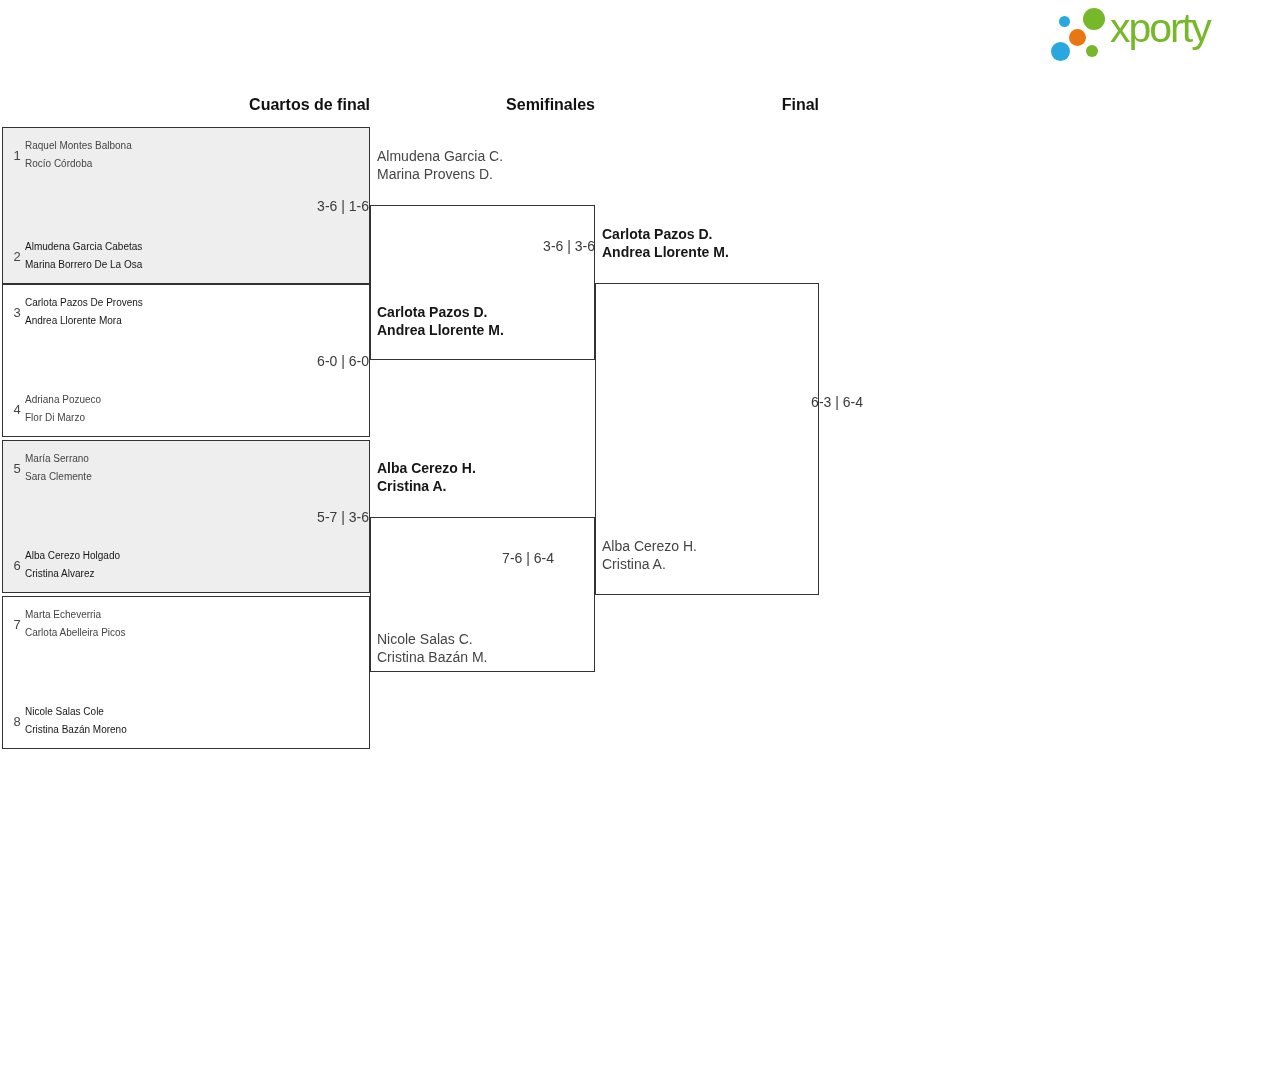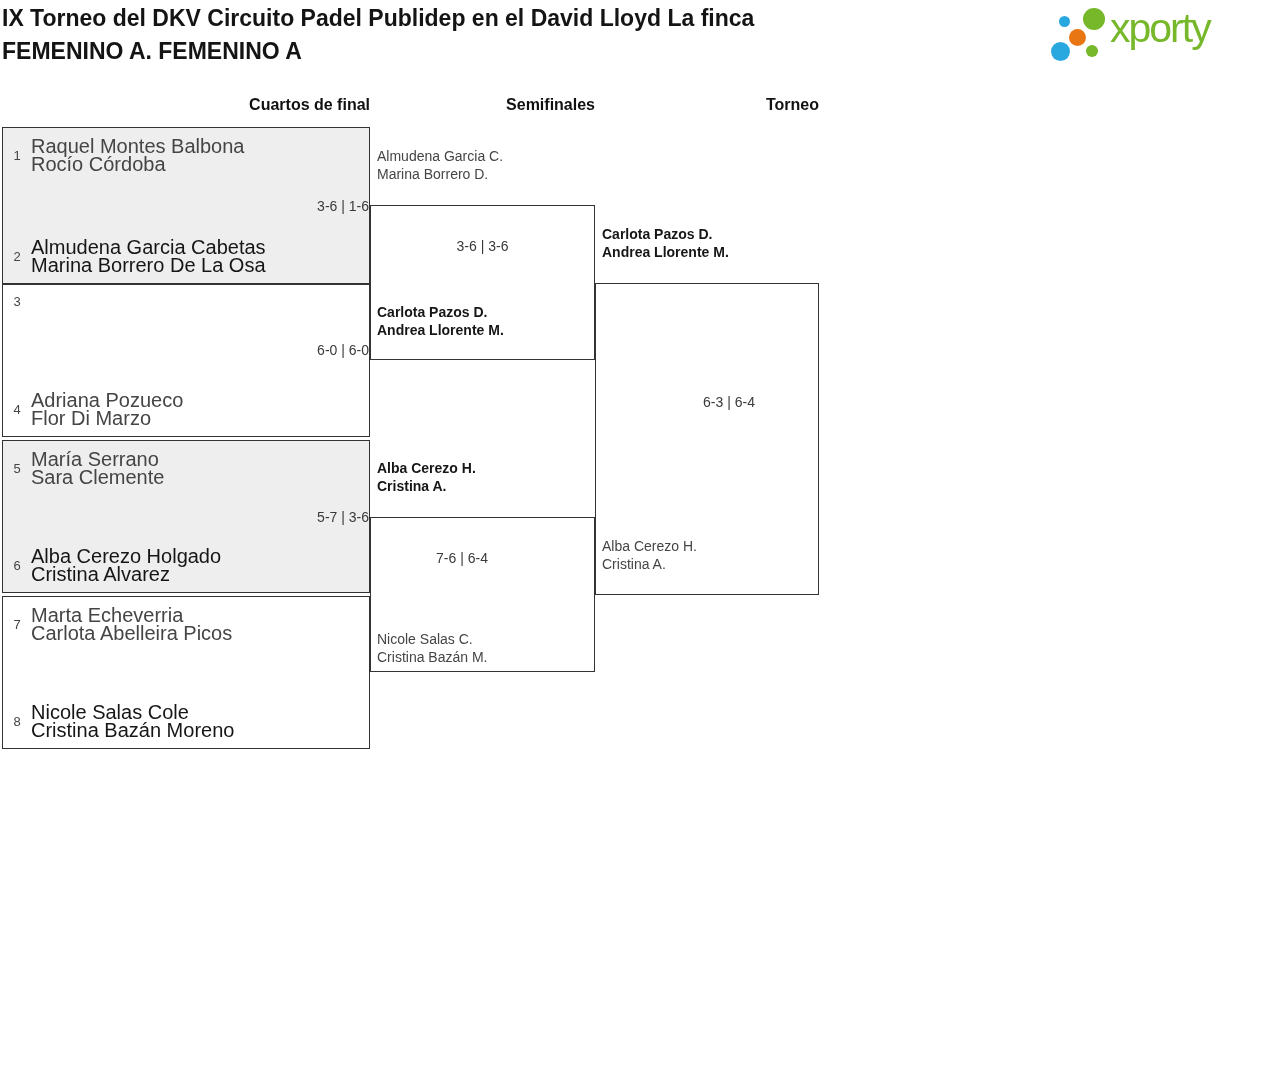--- a/index.html
+++ b/index.html
@@ -23,51 +23,47 @@
   .logo .dot{position:absolute;border-radius:50%}
   .logo .wordmark{position:absolute;left:60px;top:1px;font-size:41px;font-weight:400;letter-spacing:-2px;color:var(--green)}
 
   .round-header{position:absolute;top:96px;font-size:16px;font-weight:700;color:#111111;text-align:right}
 
   .match{position:absolute;left:2px;width:368px;border:1px solid var(--border);background:#ffffff;
          display:flex;flex-direction:column;justify-content:space-between;padding:9px 0}
   .match.shaded{background:var(--shade)}
   .team-row{display:flex;align-items:center;padding-left:6px}
   .seed{width:16px;flex:none;text-align:center;font-size:13px;color:var(--muted)}
-  .players{margin-left:6px;font-size:20px;line-height:18px;color:var(--muted)}
+  .players{font-size:10px;line-height:18px;color:var(--muted)}
   .players.winner{font-weight:400;color:var(--ink)}
   .score{text-align:right;font-size:14px;color:var(--score)}
 
   .box{position:absolute;border:1px solid var(--border);background:#ffffff}
   .float-team{position:absolute;font-size:14px;line-height:18px;color:var(--muted)}
   .float-team.winner{font-weight:700;color:var(--ink)}
-  .float-score{position:absolute;font-size:14px;color:var(--score);text-align:center}
+  .float-score{position:absolute;font-size:14px;color:var(--score);text-align:right}
 </style>
 </head>
 <body>
 
 <div class="page">
 
-  <div class="title">
-    <div>IX Torneo del DKV Circuito Padel Publidep en el David Lloyd La finca</div>
-    <div>FEMENINO A. FEMENINO A</div>
-  </div>
 
   <div class="logo">
     <span class="dot" style="left:9px;top:12px;width:11px;height:11px;background:var(--blue)"></span>
     <span class="dot" style="left:33px;top:4px;width:22px;height:22px;background:var(--green)"></span>
     <span class="dot" style="left:19px;top:25px;width:17px;height:17px;background:var(--orange)"></span>
     <span class="dot" style="left:1px;top:38px;width:19px;height:19px;background:var(--blue)"></span>
     <span class="dot" style="left:36px;top:41px;width:12px;height:12px;background:var(--green)"></span>
     <span class="wordmark">xporty</span>
   </div>
 
   <div class="round-header" style="left:2px;width:368px">Cuartos de final</div>
   <div class="round-header" style="left:370px;width:225px">Semifinales</div>
-  <div class="round-header" style="left:595px;width:224px">Torneo</div>
+  <div class="round-header" style="left:595px;width:224px">Final</div>
 
   <div class="match shaded" style="top:127px;height:157px">
     <div class="team-row">
       <span class="seed">1</span>
       <div class="players">
         <div>Raquel Montes Balbona</div>
         <div>Rocío Córdoba</div>
       </div>
     </div>
     <div class="score">3-6 | 1-6</div>
@@ -76,20 +72,24 @@
       <div class="players winner">
         <div>Almudena Garcia Cabetas</div>
         <div>Marina Borrero De La Osa</div>
       </div>
     </div>
   </div>
 
   <div class="match" style="top:284px;height:153px">
     <div class="team-row">
       <span class="seed">3</span>
+      <div class="players winner">
+        <div>Carlota Pazos De Provens</div>
+        <div>Andrea Llorente Mora</div>
+      </div>
     </div>
     <div class="score">6-0 | 6-0</div>
     <div class="team-row">
       <span class="seed">4</span>
       <div class="players">
         <div>Adriana Pozueco</div>
         <div>Flor Di Marzo</div>
       </div>
     </div>
   </div>
@@ -129,21 +129,21 @@
     </div>
   </div>
 
   <div class="box" style="left:370px;top:205px;width:225px;height:155px"></div>
   <div class="box" style="left:370px;top:517px;width:225px;height:155px"></div>
 
   <div class="box" style="left:595px;top:283px;width:224px;height:312px"></div>
 
   <div class="float-team" style="left:377px;top:147px">
     <div>Almudena Garcia C.</div>
-    <div>Marina Borrero D.</div>
+    <div>Marina Provens D.</div>
   </div>
   <div class="float-score" style="left:370px;top:238px;width:225px">3-6 | 3-6</div>
   <div class="float-team winner" style="left:377px;top:303px">
     <div>Carlota Pazos D.</div>
     <div>Andrea Llorente M.</div>
   </div>
 
   <div class="float-team winner" style="left:377px;top:459px">
     <div>Alba Cerezo H.</div>
     <div>Cristina A.</div>

